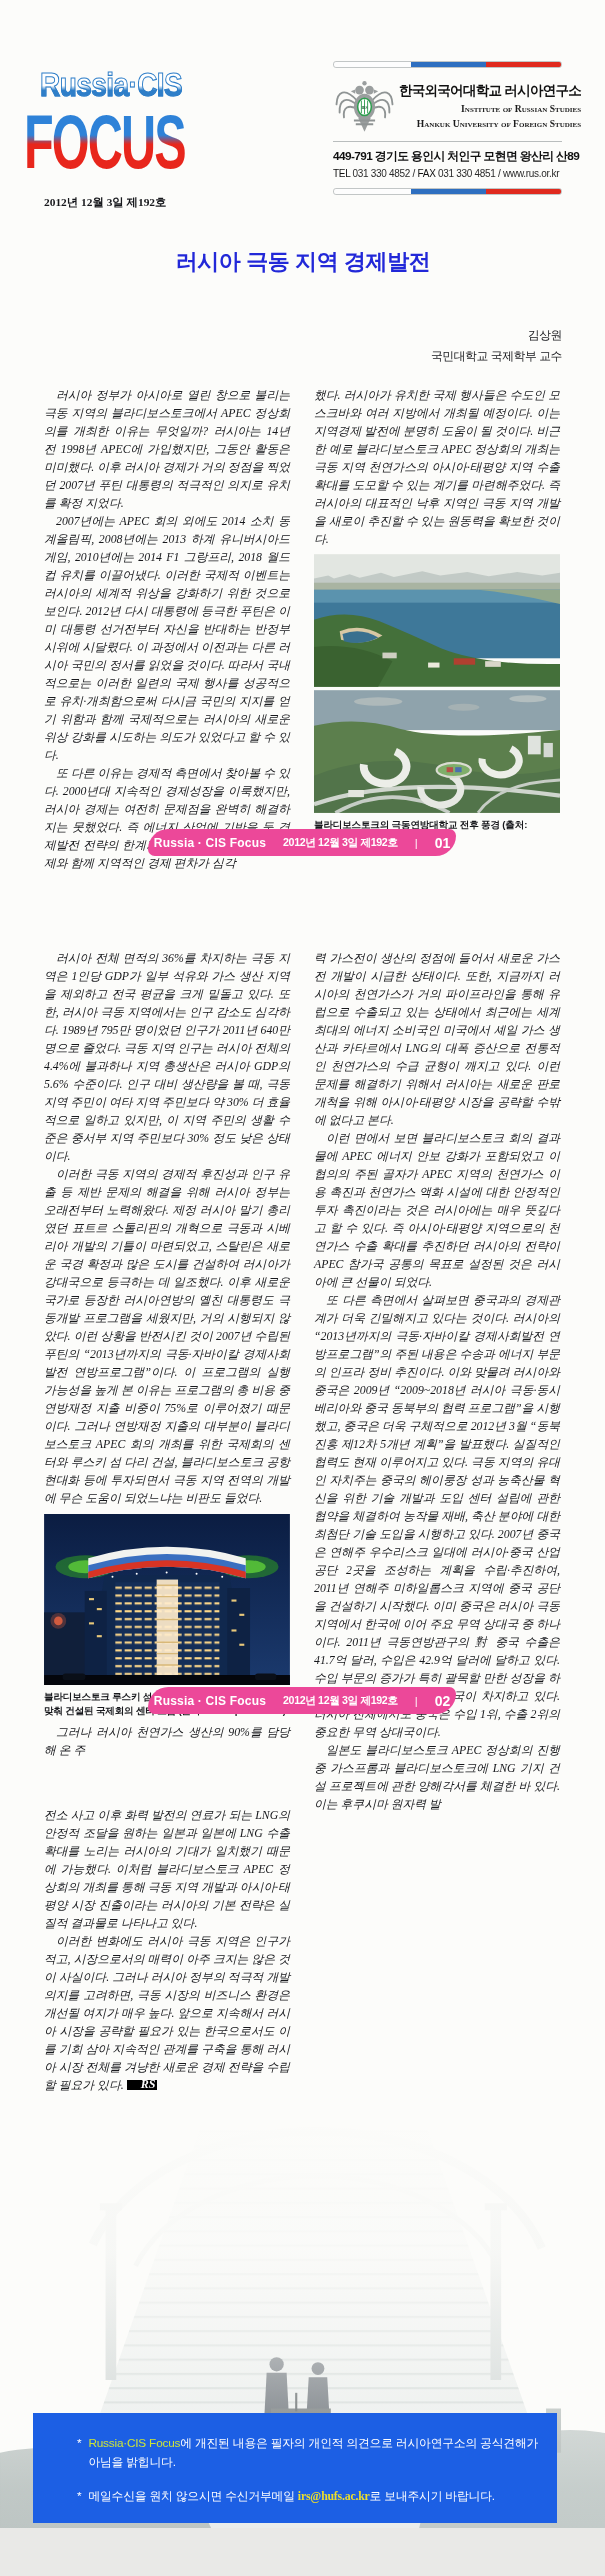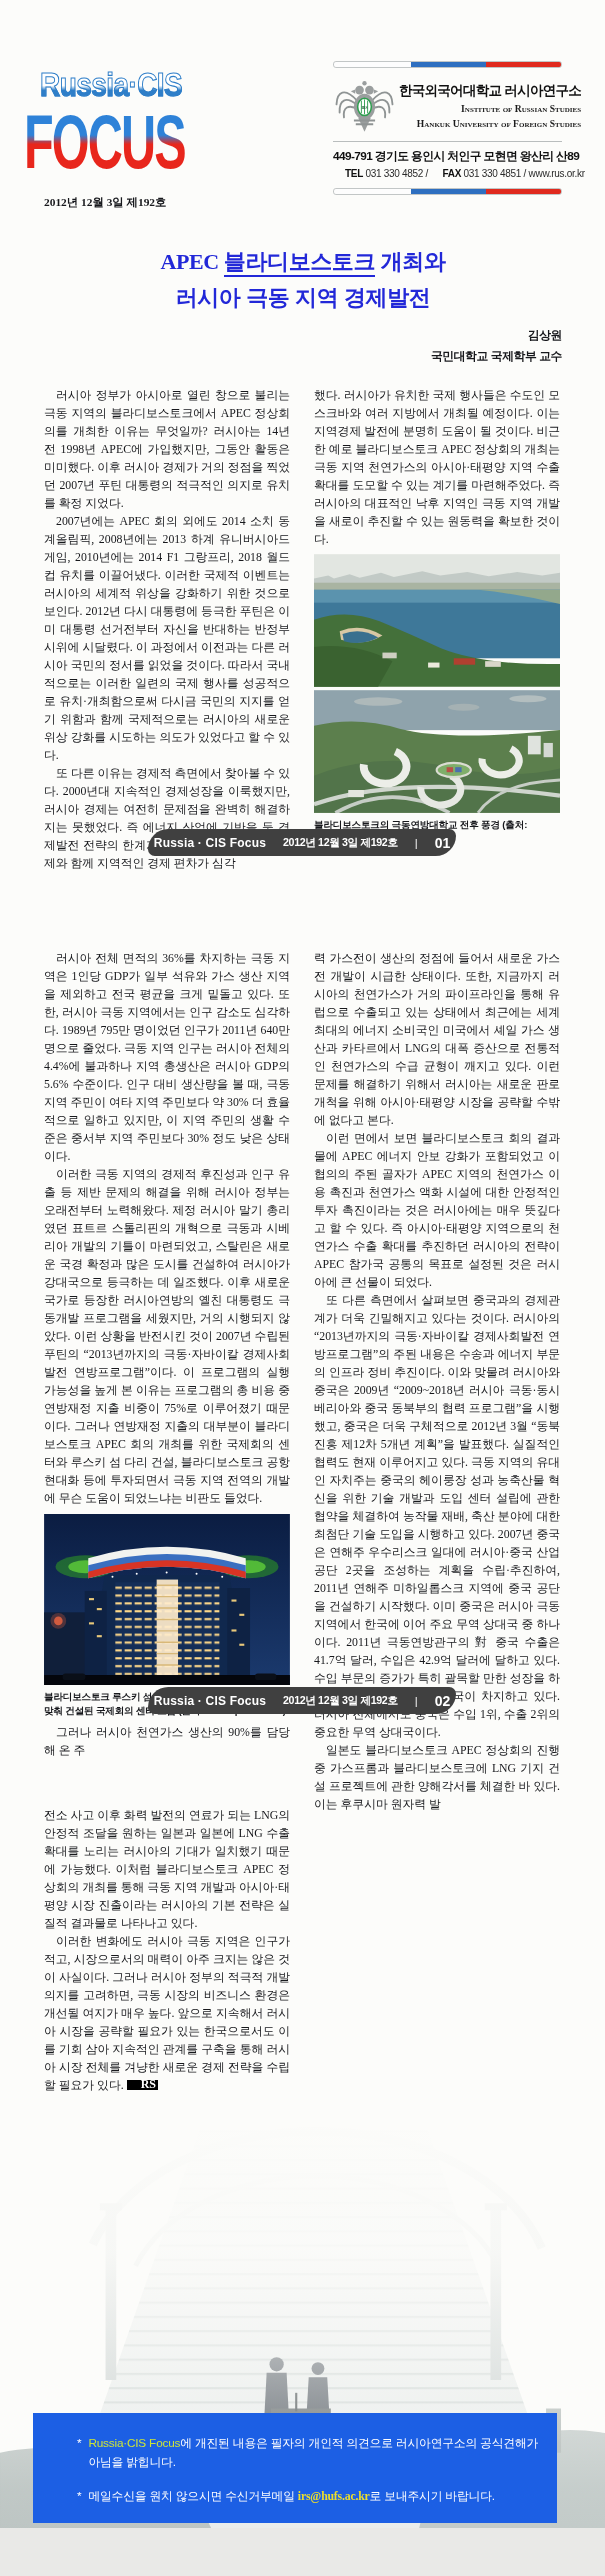--- a/index.html
+++ b/index.html
@@ -24,54 +24,54 @@
   .emblem{flex:0 0 63px;}
   .card-names{margin-left:2.9px;}
   .card-name-ko{font-family:"Liberation Sans","DejaVu Sans",sans-serif;font-weight:900;font-size:13.5px;
     letter-spacing:-0.7px;color:#101010;white-space:nowrap;}
   .card-en{font-variant:small-caps;font-weight:700;font-size:9.6px;line-height:1.3;color:#1c1c1c;margin-top:2.9px;}
   .card-divider{height:1.4px;background:#b9bdbd;margin:5.7px 0 6.4px;}
   .card-address{font-family:"Liberation Sans","DejaVu Sans",sans-serif;font-weight:800;font-size:11.8px;
     letter-spacing:-0.6px;white-space:nowrap;color:#101010;}
   .card-contact{font-family:"Liberation Sans","DejaVu Sans",sans-serif;font-size:10px;margin-top:2.9px;
     color:#2a2a2a;letter-spacing:-0.3px;white-space:nowrap;}
-  .card-contact .lbl{font-weight:700;color:#101010;margin-left:12px;}
+  .card-contact .lbl{font-weight:400;color:#101010;}
   .bar-bottom{margin-top:9.3px;}
 
   
   .article-title{position:absolute;top:244px;left:0;width:606px;text-align:center;
     font-family:"Liberation Sans","DejaVu Sans",sans-serif;font-weight:900;font-size:22px;line-height:36px;
     color:#2228d8;letter-spacing:-0.4px;}
   .title-apec{font-family:"Liberation Serif","DejaVu Serif",serif;font-weight:700;}
   .title-underline{border-bottom:2.1px solid #2228d8;padding-bottom:0.7px;}
   .author-block{position:absolute;top:325px;right:44px;text-align:right;
-    font-family:"Liberation Sans","DejaVu Sans",sans-serif;font-weight:700;font-size:11.8px;line-height:21.4px;
+    font-family:"Liberation Sans","DejaVu Sans",sans-serif;font-weight:400;font-size:11.8px;line-height:21.4px;
     letter-spacing:-0.4px;}
 
   
   .cols{position:absolute;left:44px;width:516px;display:flex;gap:24px;}
   .cols1{top:386px;} .cols2{top:949px;} .cols3{top:1806px;}
   .col{width:246px;font-size:11.8px;line-height:18px;text-align:justify;}
-  .col p{margin:0;}
+  .col p{margin:0;font-style:italic;}
   .col p.ind{text-indent:12px;}
 
   .photo-stack{margin-top:5.7px;}
   .photo-frame{width:246px;line-height:0;}
   .photo-frame + .photo-frame{margin-top:3.6px;}
   .photo-caption{font-family:"Liberation Sans","DejaVu Sans",sans-serif;font-weight:700;font-size:9.6px;
     line-height:13.5px;margin-top:5px;letter-spacing:-0.2px;text-align:left;text-indent:0;}
   .photo-block2{margin:7.1px 0 4.3px;}
   .p-after-photo{margin-top:6.4px !important;}
 
   .rs-mark{display:inline-block;background:#000000;color:#fff;font-size:12px;font-weight:700;
     font-family:"Liberation Serif","DejaVu Serif",serif;line-height:9.3px;padding:0.7px 2.1px;margin-left:2.9px;
     vertical-align:0.7px;letter-spacing:0;}
 
   
-  .footer-ribbon{position:absolute;left:148px;width:308px;height:27px;background:#404040;
+  .footer-ribbon{position:absolute;left:148px;width:308px;height:27px;background:#ec4899;
     border-radius:21.4px 7.1px 21.4px 7.1px;display:flex;align-items:center;justify-content:center;gap:17px;
     color:#fff;font-family:"Liberation Sans","DejaVu Sans",sans-serif;}
   .fr-brand{font-weight:700;font-size:12px;letter-spacing:0.2px;}
   .fr-issue{font-weight:700;font-size:10.7px;letter-spacing:-0.4px;}
   .fr-sep{font-weight:400;opacity:.95;}
   .fr-page{font-weight:700;font-size:14px;}
   .footer-1{top:829px;} .footer-2{top:1687px;}
   .footer-3{top:2551px;left:165px;width:295px;height:30px;border-radius:21.4px 11.4px 0 0;}
 
   
@@ -128,21 +128,20 @@
     </div>
     <div class="card-divider"></div>
     <div class="card-address">449-791 경기도 용인시 처인구 모현면 왕산리 산89</div>
     <div class="card-contact">
       <span class="lbl">TEL</span><span> 031 330 4852 / </span><span class="lbl">FAX</span><span> 031 330 4851 / </span><span>www.rus.or.kr</span>
     </div>
     <div class="tricolor bar-bottom"></div>
   </div>
 
   <div class="article-title">
-    <div><span class="title-apec">APEC </span><span class="title-underline">블라디보스토크</span><span> 개최와</span></div>
     <div>러시아 극동 지역 경제발전</div>
   </div>
   <div class="author-block">
     <div>김상원</div>
     <div>국민대학교 국제학부 교수</div>
   </div>
 
   <div class="cols cols1">
     <div class="col">
       <p class="ind">러시아 정부가 아시아로 열린 창으로 불리는 극동 지역의 블라디보스토크에서 APEC 정상회의를 개최한 이유는 무엇일까? 러시아는 14년 전 1998년 APEC에 가입했지만, 그동안 활동은 미미했다. 이후 러시아 경제가 거의 정점을 찍었던 2007년 푸틴 대통령의 적극적인 의지로 유치를 확정 지었다.</p>

